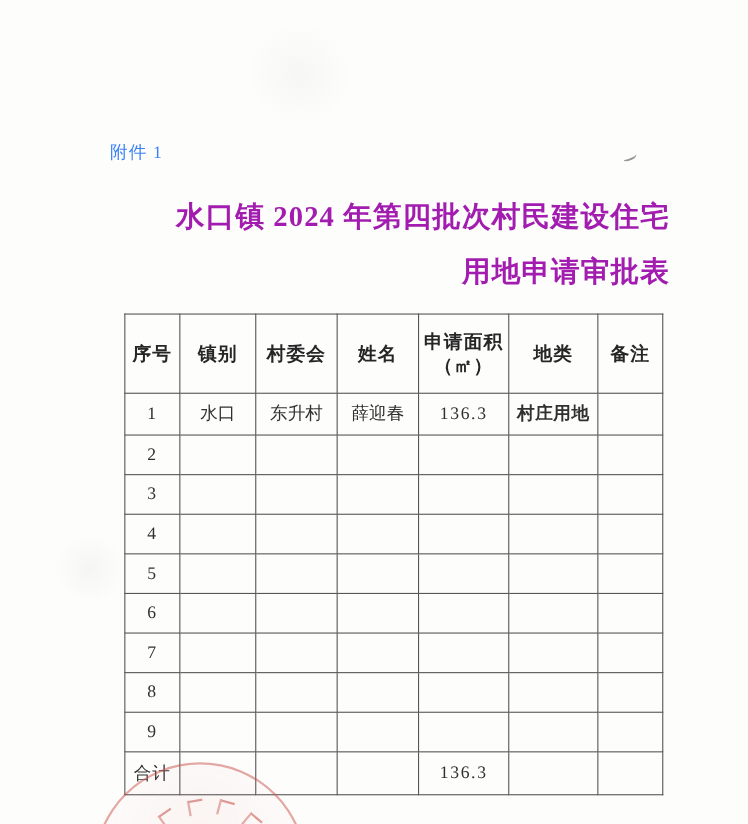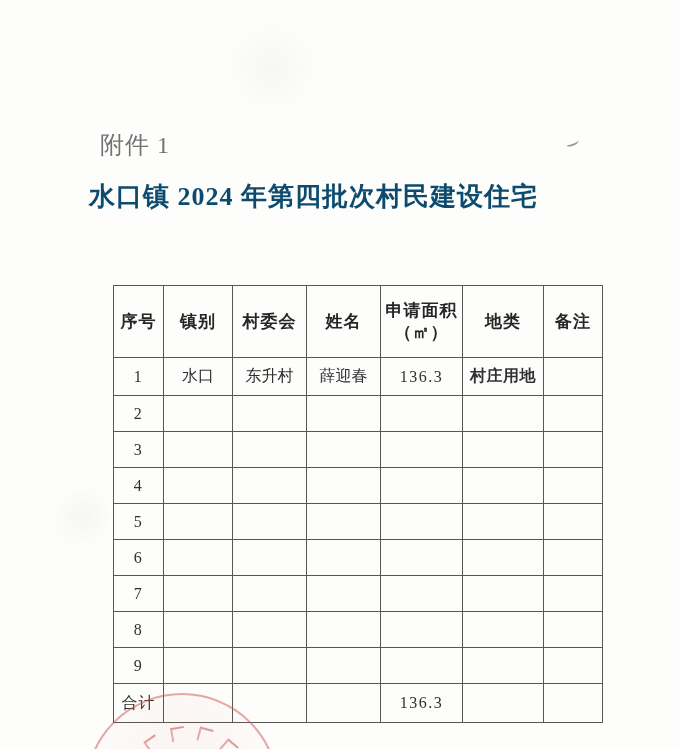--- a/index.html
+++ b/index.html
@@ -18,25 +18,25 @@
   
   .page::before{
     content:""; position:absolute; inset:0;
     background:
       radial-gradient(circle at 40% 9%, rgba(120,120,120,0.05), transparent 6%),
       radial-gradient(circle at 12% 69%, rgba(120,120,120,0.06), transparent 4%);
     pointer-events:none;
   }
   .attachment {
     position:absolute; left:100px; top:129px;
-    font-size:24px; letter-spacing:1px; color:#737373;
+    font-size:16px; letter-spacing:1px; color:#3b82f6;
   }
   .title {
     position:absolute; left:89px; width:520px; margin:0;
-    text-align:left; font-weight:700; color:#0c4a6e;
+    text-align:right; font-weight:700; color:#a21caf;
     font-size:26px; letter-spacing:1px; line-height:32px;
   }
   .title.l1 { top:181px; }
   .title.l2 { top:231px; }
 
   table.approval {
     position:absolute; left:113px; top:285px; width:489px;
     border-collapse:collapse; table-layout:fixed;
   }
   table.approval th, table.approval td {
@@ -84,20 +84,21 @@
 </head>
 <body>
 
 <div class="page">
 
   <div class="attachment">附件 1</div>
 
   <div class="artifact"></div>
 
   <h1 class="title l1">水口镇 2024 年第四批次村民建设住宅</h1>
+  <h1 class="title l2">用地申请审批表</h1>
 
   <table class="approval">
     <colgroup>
       <col style="width:50px">
         <col style="width:69px">
         <col style="width:74px">
       <col style="width:74px">
         <col style="width:82px">
         <col style="width:81px">
         <col style="width:59px">

